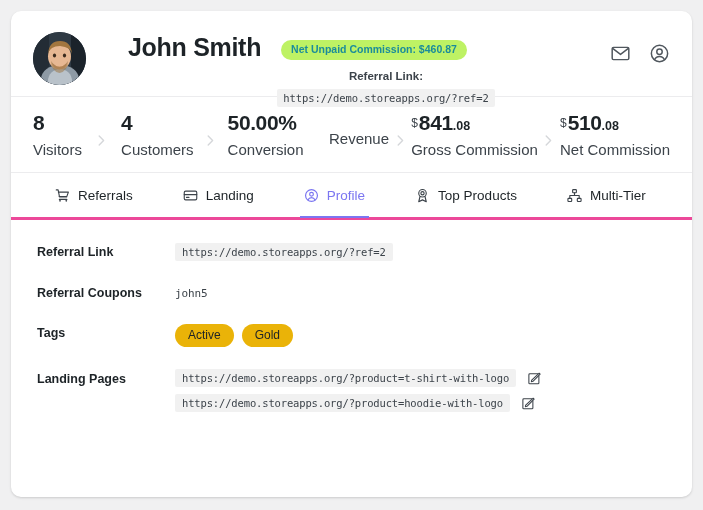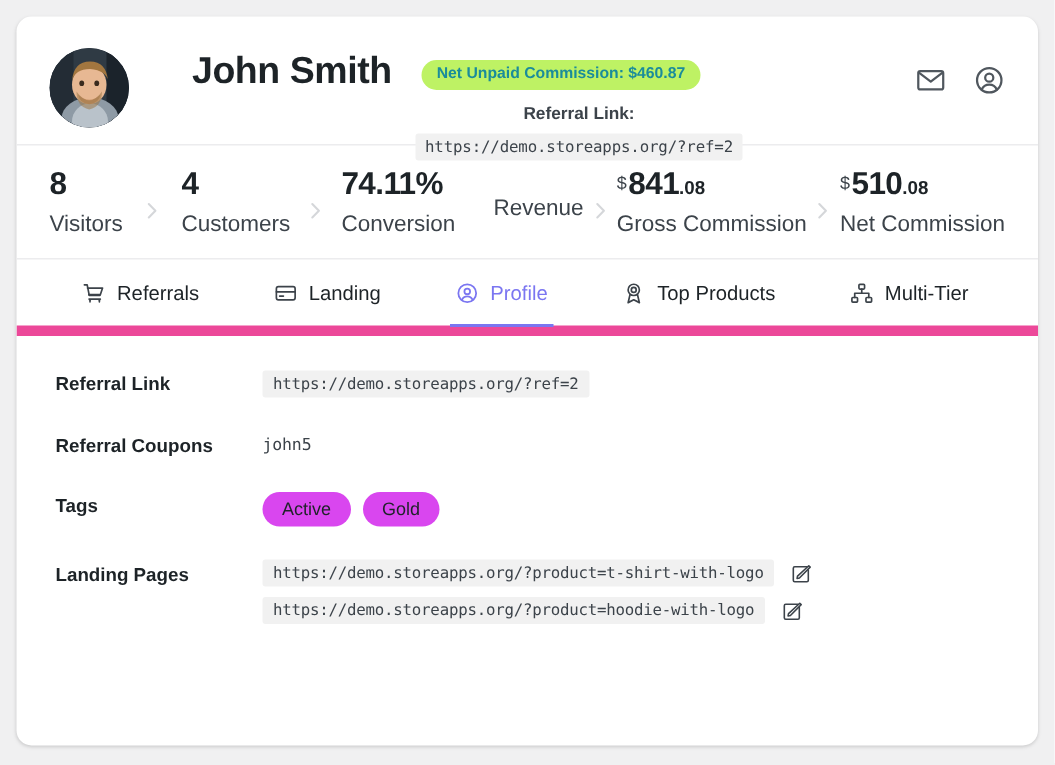--- a/index.html
+++ b/index.html
@@ -174,21 +174,21 @@
   .sp-3 { width: 30px; }
   .sp-4 { width: 26px; }
   .sp-5 { width: 26px; }
 
   
   .tabs {
     display: flex;
     align-items: stretch;
     padding: 0 40px;
     height: 44px;
-    border-bottom: 7px solid #ec4899;
+    border-bottom: 3px solid #ec4899;
   }
   .tab {
     display: flex;
     align-items: center;
     gap: 8px;
     padding: 0 4px;
     margin-right: 42px;
     font-size: 13.5px;
     color: #1d2327;
     cursor: pointer;
@@ -249,21 +249,21 @@
   .plain-mono {
     font-family: "DejaVu Sans Mono", monospace;
     font-size: 11px;
     color: #3c434a;
     letter-spacing: -0.1px;
     padding-top: 2px;
     display: inline-block;
   }
   .tag-list { display: flex; gap: 8px; padding-top: 1px; }
   .tag {
-    background: #d946ef;
+    background: #eab308;
     color: #1d2327;
     font-size: 12px;
     padding: 5px 13px;
     border-radius: 12px;
     line-height: 1.1;
     white-space: nowrap;
   }
   .landing-row {
     display: flex;
     align-items: center;
@@ -353,21 +353,21 @@
       <div class="stat-value"><span>4</span></div>
       <div class="stat-label">Customers</div>
     </div>
     <div class="stat-sep sp-2">
       <svg width="7" height="11" viewBox="0 0 7 11" fill="none" stroke="currentColor" stroke-width="1.4" stroke-linecap="round" stroke-linejoin="round">
           <path d="M1.2 1 L5.6 5.5 L1.2 10"></path>
         </svg>
     </div>
 
     <div class="stat">
-      <div class="stat-value"><span>74.11%</span></div>
+      <div class="stat-value"><span>50.00%</span></div>
       <div class="stat-label">Conversion</div>
     </div>
     <div class="stat-sep sp-3"></div>
 
     <div class="stat">
       <div class="stat-label">Revenue</div>
     </div>
     <div class="stat-sep sp-4">
       <svg width="7" height="11" viewBox="0 0 7 11" fill="none" stroke="currentColor" stroke-width="1.4" stroke-linecap="round" stroke-linejoin="round">
           <path d="M1.2 1 L5.6 5.5 L1.2 10"></path>

